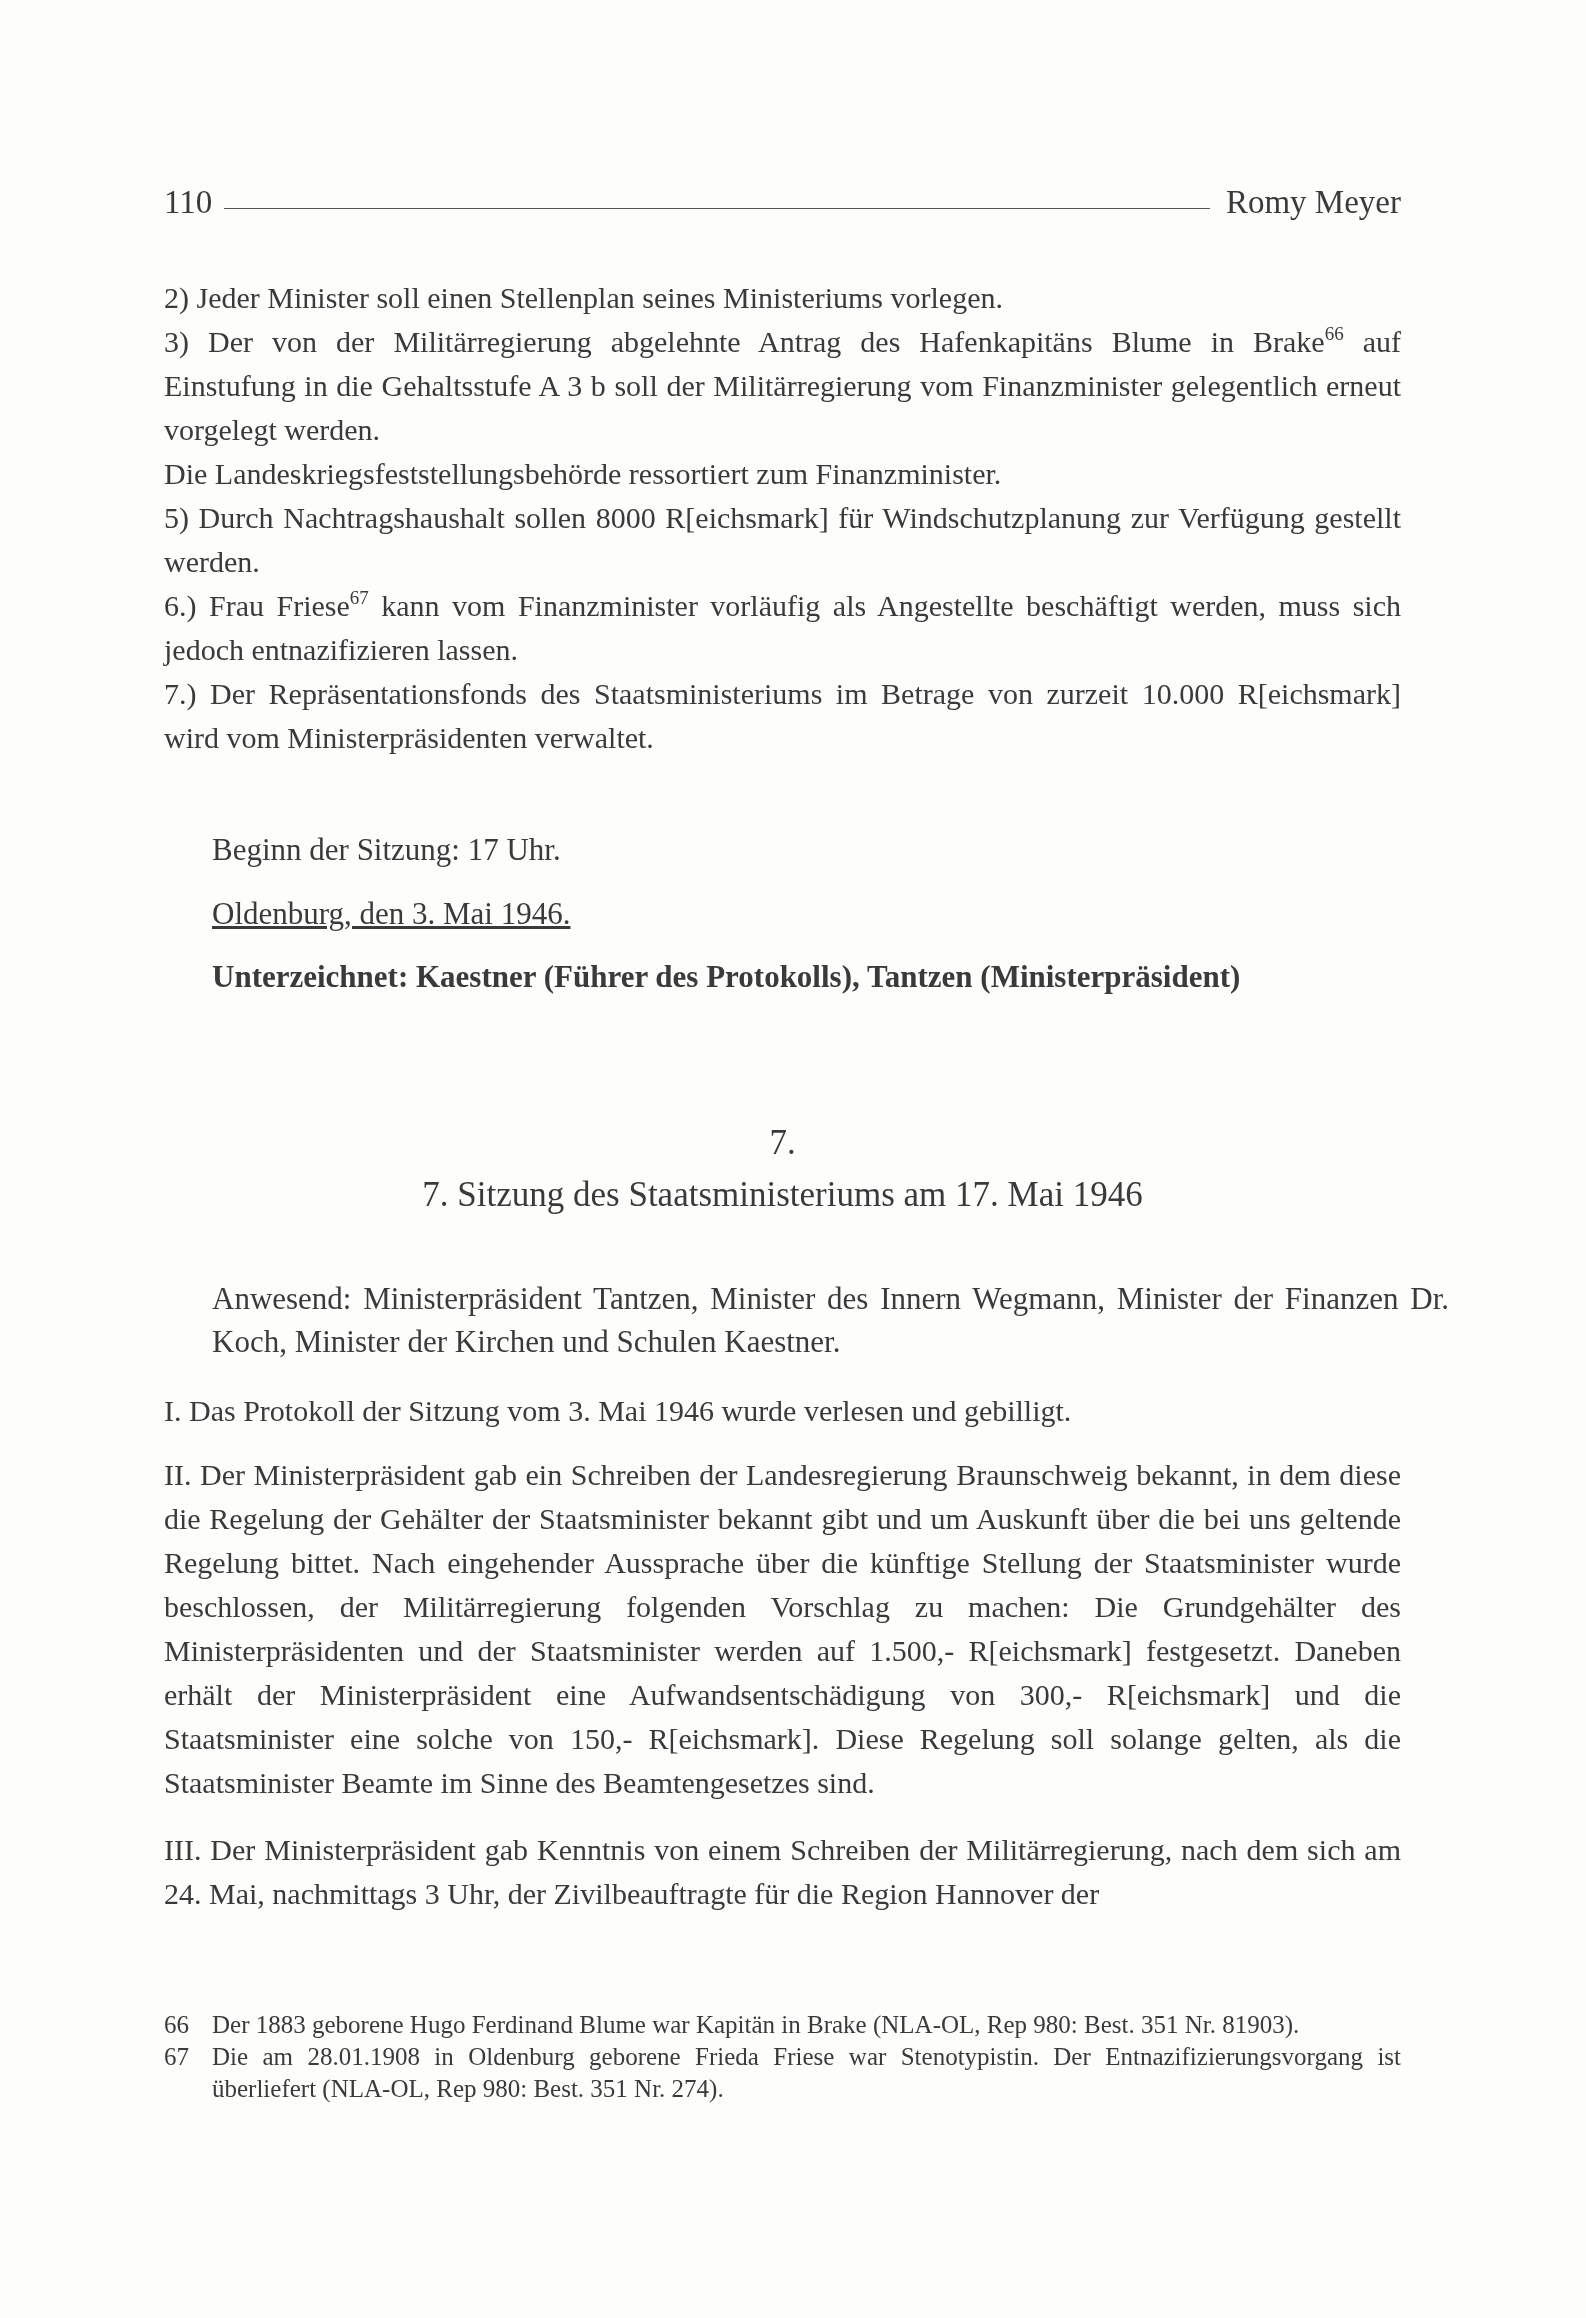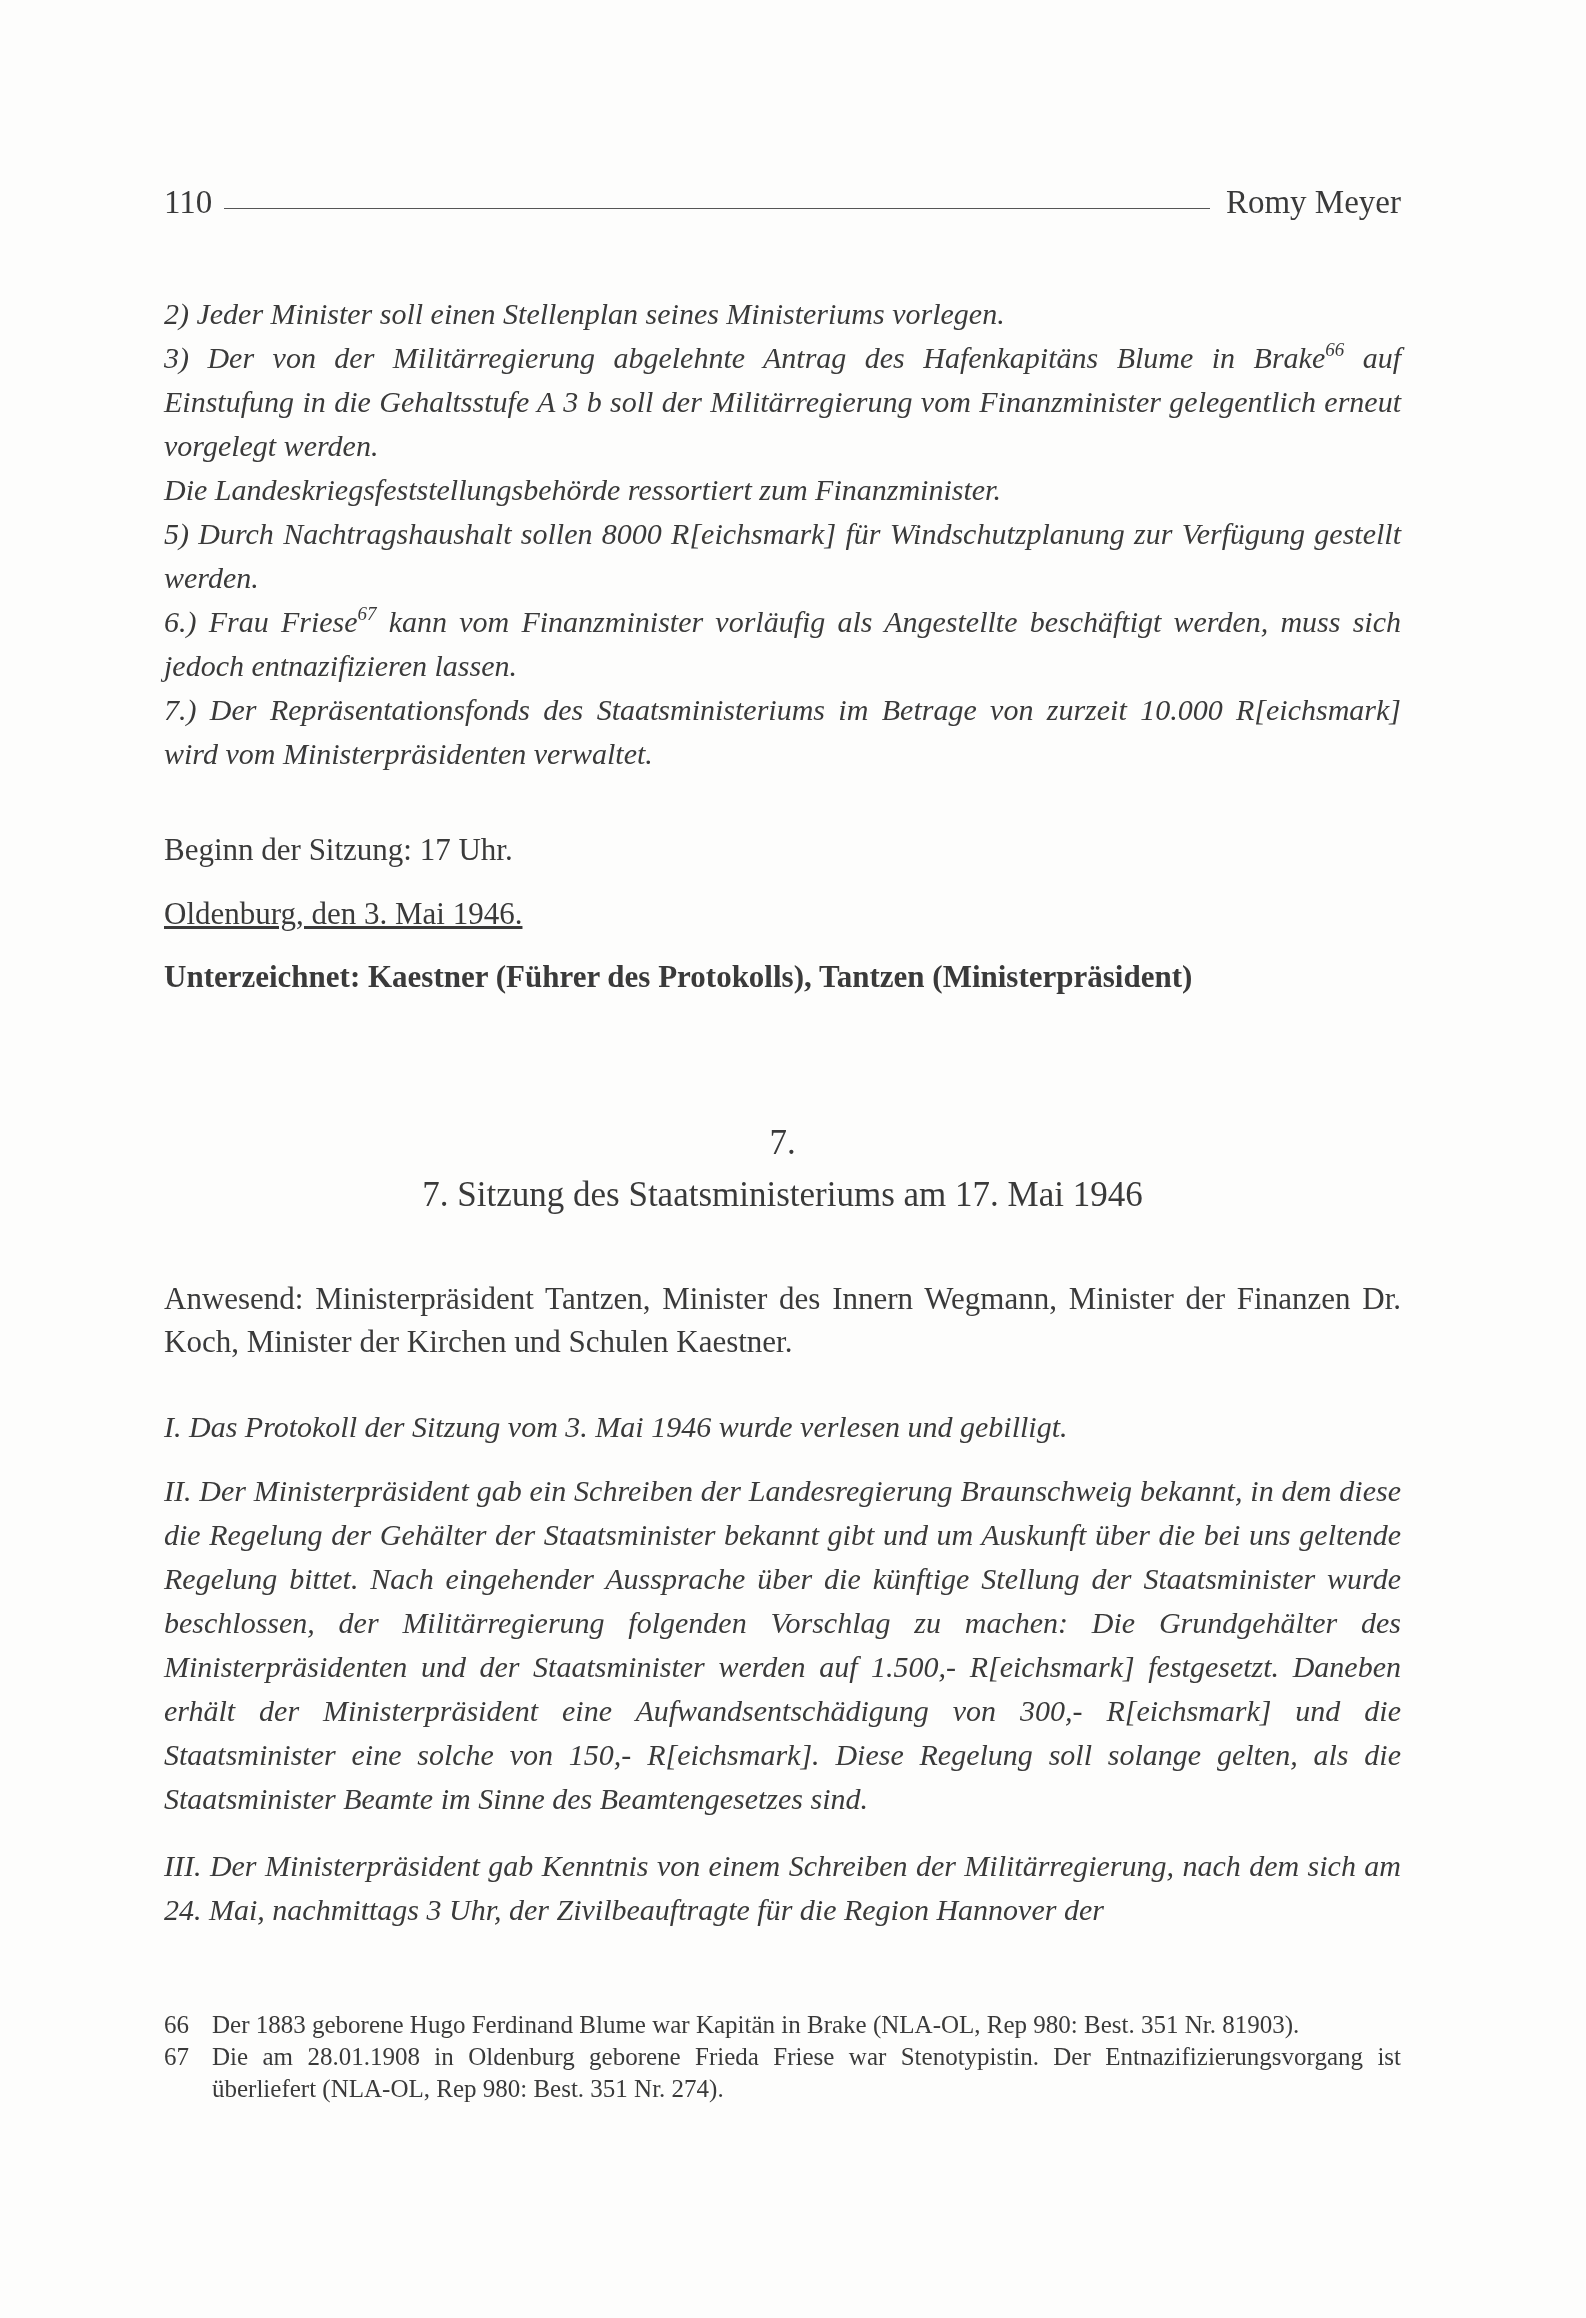--- a/index.html
+++ b/index.html
@@ -3,23 +3,23 @@
   <meta charset="utf-8">
   <style>
     html, body { margin: 0; padding: 0; background: #fdfdfc; }
     body { width: 1586px; height: 2319px; position: relative; overflow: hidden;
       font-family: "Liberation Serif", "DejaVu Serif", serif; color: #3a3a3a; }
     .page { position: absolute; left: 164px; width: 1237px; top: 0; }
     .header { position: absolute; top: 169px; left: 0; width: 1237px; height: 52px;
       display: flex; align-items: flex-end; font-size: 33px; }
     .header .rule { flex: 1; border-bottom: 1.7px solid #555; margin: 0 15.5px 12px 12px; }
     .block { position: absolute; left: 0; width: 1237px; }
-    .it { font-style: italic; font-size: 30px; line-height: 44px; text-align: justify; margin-top: 16px; }
+    .it { font-size: 30px; line-height: 44px; text-align: justify; }
     .it p { margin: 0; }
-    .rm { font-size: 31px; line-height: 43px; }
+    .rm { font-size: 31px; line-height: 43px; margin-left: 48px; }
     sup { font-size: 19px; line-height: 0; vertical-align: 12px; }
     .center { text-align: center; font-size: 35px; }
     .fn { font-size: 25px; line-height: 32px; display: flex; text-align: justify; }
     .fn .num { width: 48px; flex: none; }
     .fn .txt { flex: 1; }
   </style>
 </head>
 <body>
 
 <div class="page">

